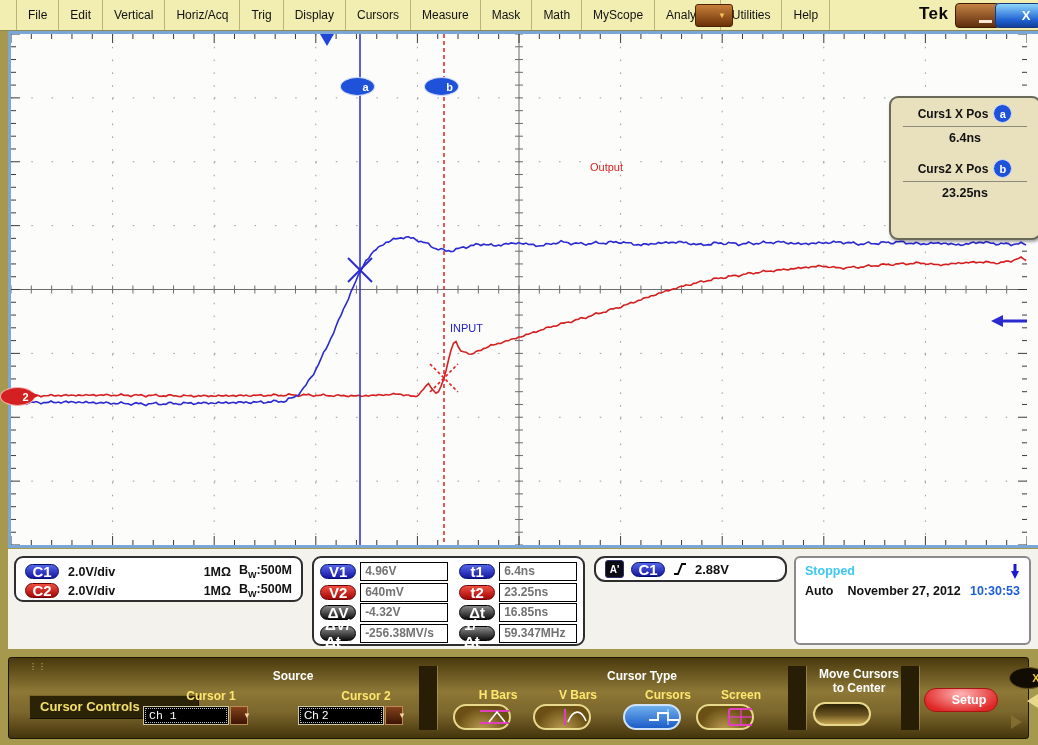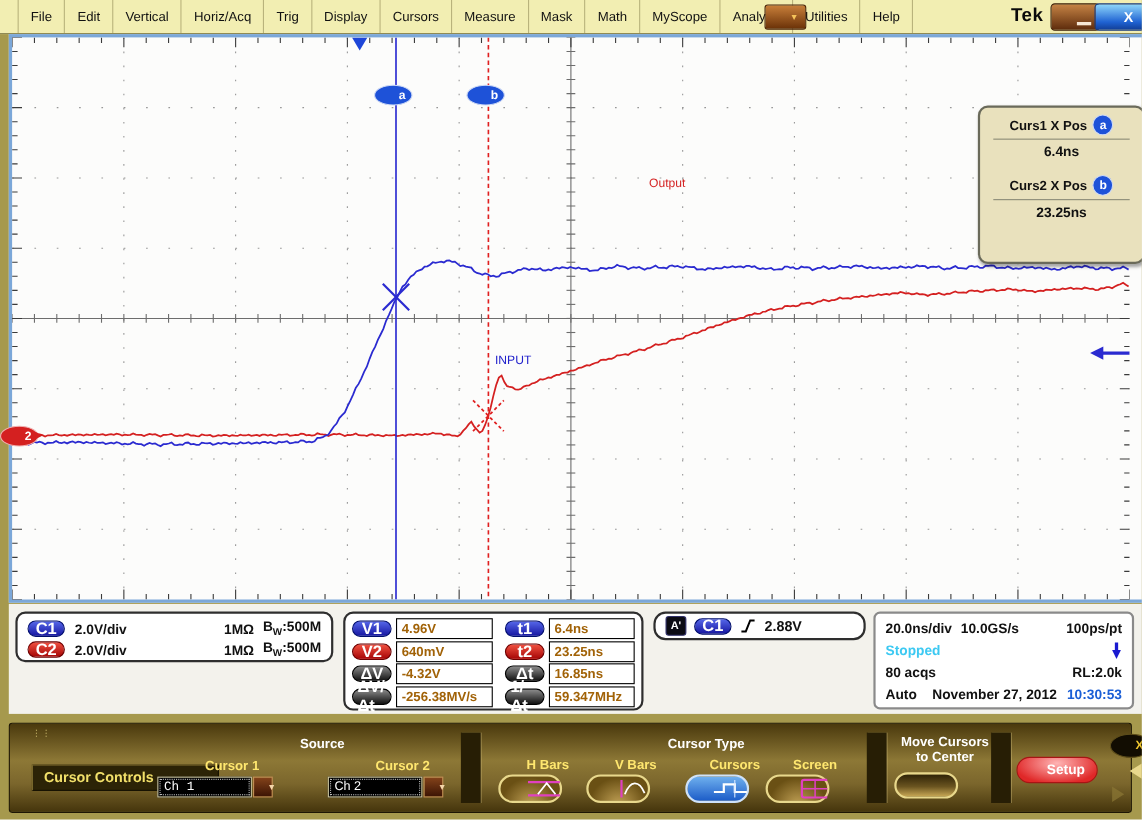--- a/index.html
+++ b/index.html
@@ -57,21 +57,21 @@
   #chan-box{left:14px;top:556px;width:289px;height:46px;padding:4px 9px;}
   .chrow{display:flex;align-items:center;height:19px;gap:9px;font-size:12.5px;font-weight:bold;color:#111;}
   .chrow .pill{width:34px;}
   .ch-right{margin-left:auto;display:flex;gap:8px;align-items:center;}
   .bw sub{font-size:9px;font-weight:bold;}
 
   #meas-box{left:312px;top:556px;width:273px;height:90px;padding:4px 6px;}
   .mrow{display:flex;align-items:center;height:19px;margin-bottom:1.5px;gap:4px;}
   .mrow .pill{width:42px;}
   .mcell{width:100px;border:1px solid #000;height:17px;line-height:17px;font-weight:bold;font-size:12px;
-         padding-left:4px;background:#fff;color:#a16207;white-space:nowrap;overflow:hidden;}
+         padding-left:4px;background:#fff;color:#737373;white-space:nowrap;overflow:hidden;}
   .mcell.c2{width:88px;}
   .msp{width:4px;}
 
   #trig-box{left:594px;top:556px;width:193px;height:26px;border-radius:11px;display:flex;
             align-items:center;gap:7px;padding:0 9px;}
   #trig-badge{width:17px;height:16px;background:#0c0c14;color:#fff;font-size:10px;font-weight:bold;
               border-radius:3px;display:flex;align-items:center;justify-content:center;border:1px solid #30306a;}
   #trig-box .pill{width:34px;}
   #trig-level{font-size:13px;font-weight:bold;color:#111;}
 
@@ -526,38 +526,26 @@
   <span id="trig-badge">A'</span>
   <span class="pill blue">C1</span>
   <svg width="16" height="16">
     <path d="M2,13 h4 L10,3 h4" stroke="#000" fill="none" stroke-width="1.8"></path>
   </svg>
   <span id="trig-level">2.88V</span>
 </div>
 
 <div id="tb-box" class="box">
   <div class="tbrow">
-    <span>20.0ns/div</span>
-    <span style="width:8px;"></span>
-    <span>10.0GS/s</span>
-    <span class="grow"></span>
-    <span>100ps/pt</span>
-  </div>
-  <div class="tbrow">
     <span id="tb-state">Stopped</span>
     <span class="grow"></span>
     <svg width="10" height="17">
       <line x1="5" y1="1" x2="5" y2="9" stroke="#1a1ad0" stroke-width="3"></line>
       <polygon points="1,8 9,8 5,16" fill="#1a1ad0"></polygon>
     </svg>
-  </div>
-  <div class="tbrow">
-    <span>80 acqs</span>
-    <span class="grow"></span>
-    <span>RL:2.0k</span>
   </div>
   <div class="tbrow">
     <span>Auto</span>
     <span id="tb-date">November 27, 2012</span>
     <span class="grow"></span>
     <span id="tb-time">10:30:53</span>
   </div>
 </div>
 
 <div id="panel" class="abs">

